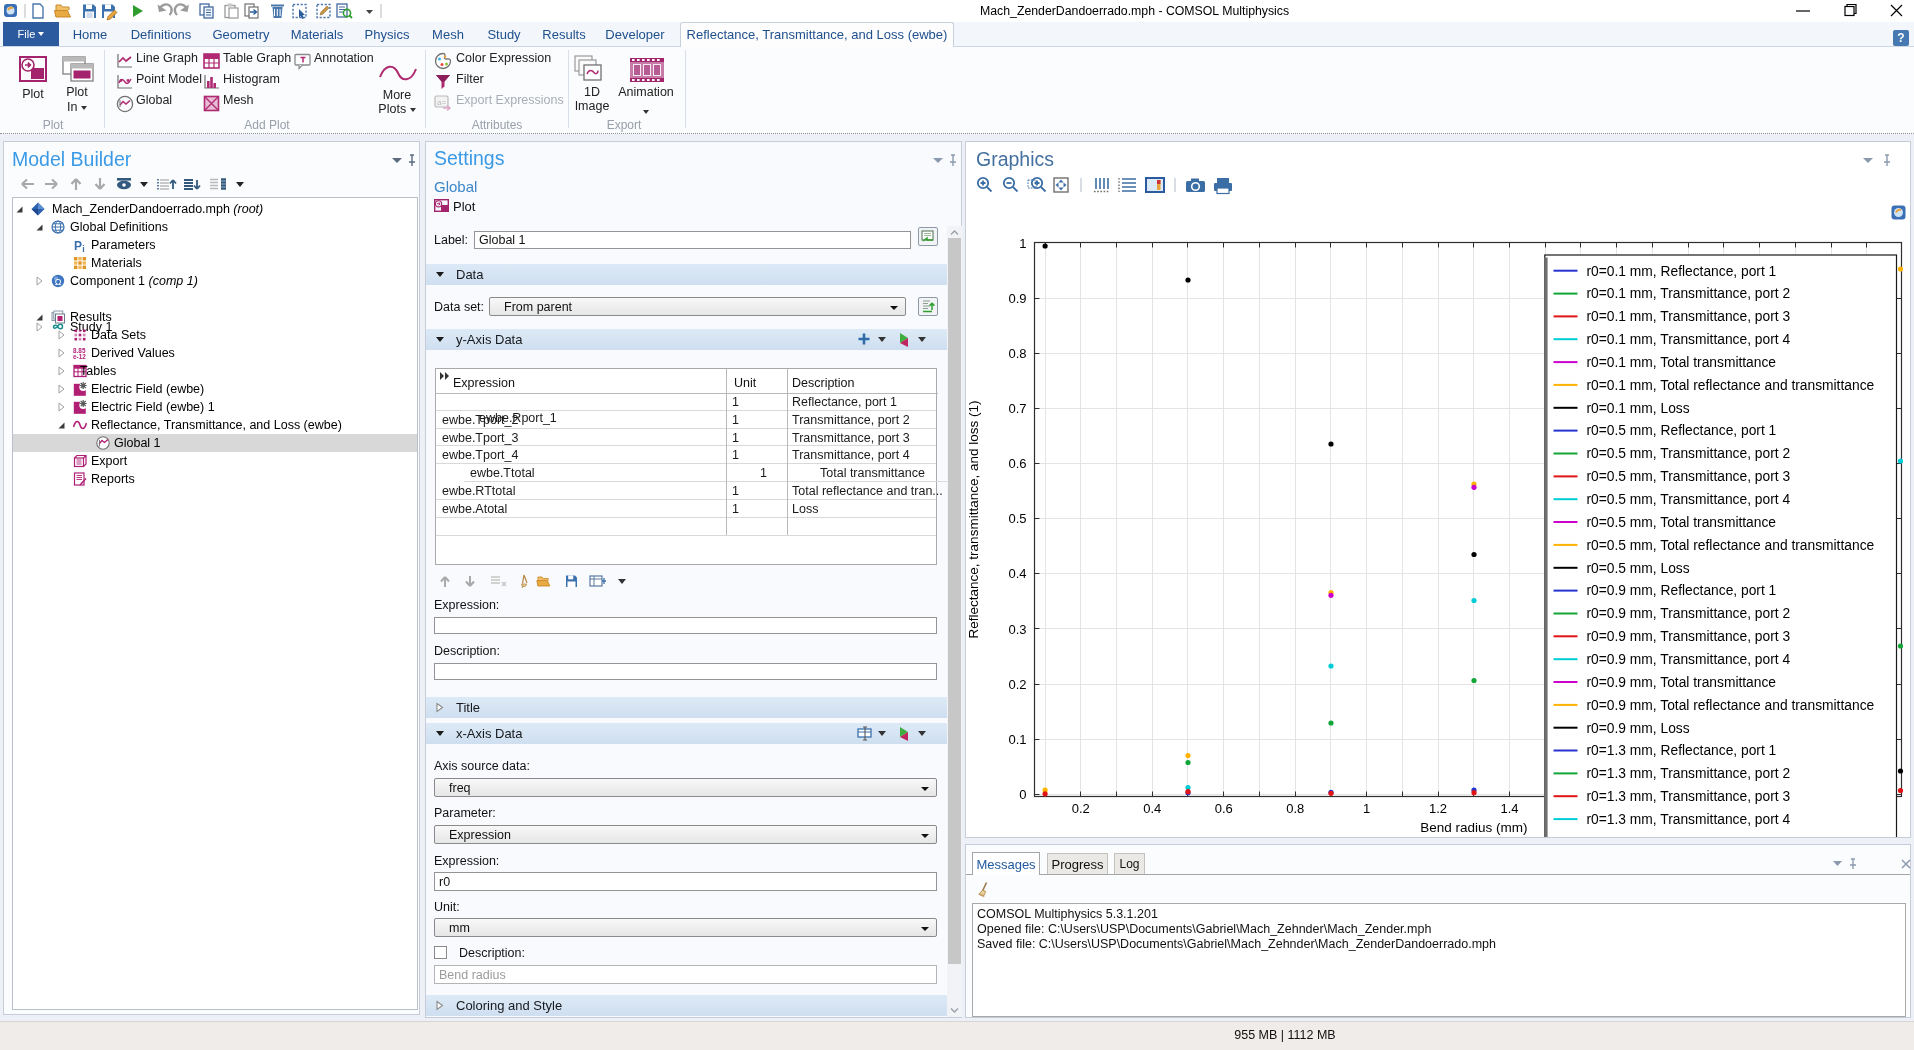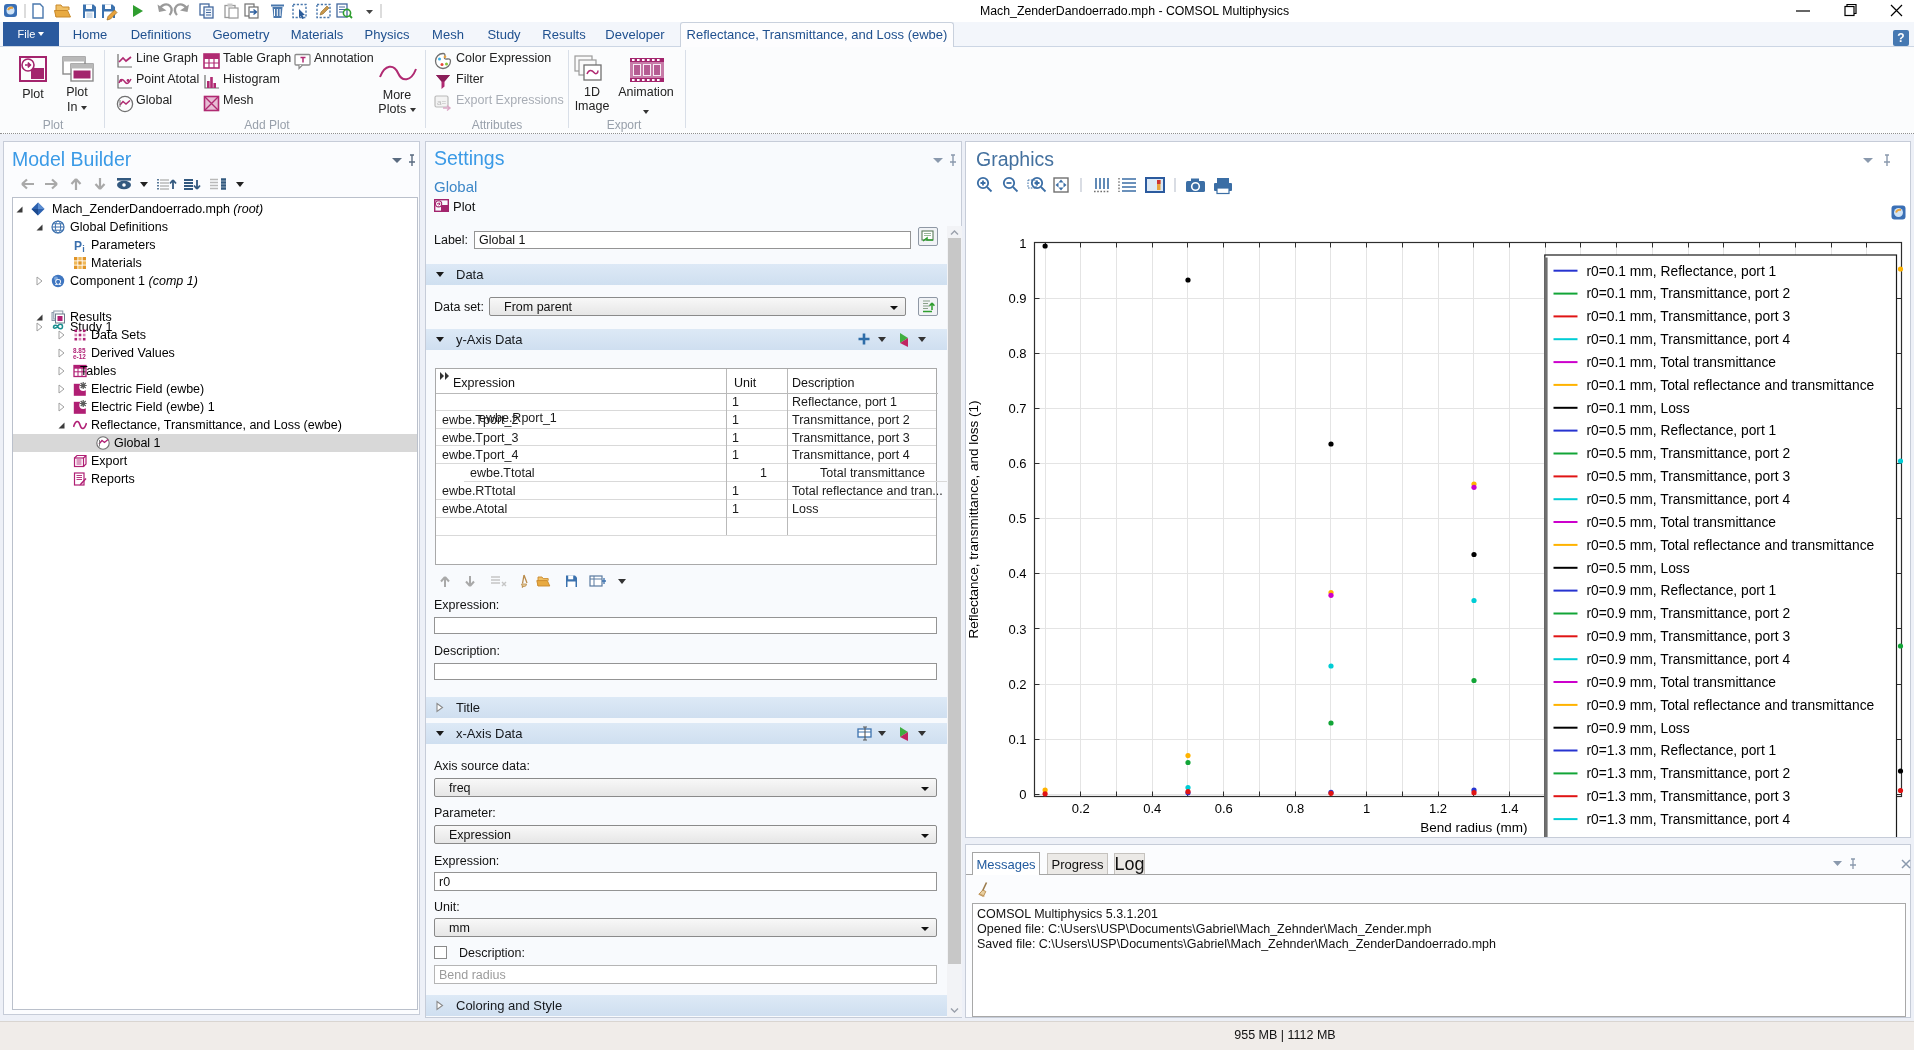--- a/index.html
+++ b/index.html
@@ -146,21 +146,21 @@
   <path d="M2 1 v13 h14" stroke="#707070" stroke-width="1.2" fill="none"></path>
   <path d="M3 9 l4 -4 3 3 5 -4" stroke="#b02a72" stroke-width="1.7" fill="none"></path>
 </svg>
 <div class="rbtxt abs vctr" style="left:136px;top:51px;">Line Graph</div>
 <svg class="abs" style="left:116px;top:74px" width="17" height="17" viewBox="0 0 17 17">
   <path d="M2 1 v13 h14" stroke="#707070" stroke-width="1.2" fill="none"></path>
   <path d="M3 9 c2 -5 4 -4 6 -1 s4 1 6 -3" stroke="#b02a72" stroke-width="1.5" fill="none"></path>
   <circle cx="5" cy="6.5" r="1.4" fill="#b02a72"></circle>
     <circle cx="12" cy="6.5" r="1.4" fill="#b02a72"></circle>
 </svg>
-<div class="rbtxt abs vctr" style="left:136px;top:72px;">Point Atotal</div>
+<div class="rbtxt abs vctr" style="left:136px;top:72px;">Point Model</div>
 <svg class="abs" style="left:116px;top:95px" width="18" height="18" viewBox="0 0 18 18">
   <circle cx="9" cy="9" r="7.6" fill="none" stroke="#707070" stroke-width="1.3"></circle>
   <path d="M4 10 l3 -3.5 3 2.5 4 -3.5" stroke="#b02a72" stroke-width="1.5" fill="none"></path>
   <path d="M4 5 v7" stroke="#707070" stroke-width="1"></path>
 </svg>
 <div class="rbtxt abs vctr" style="left:136px;top:93px;">Global</div>
 
 <svg class="abs" style="left:203px;top:53px" width="17" height="17" viewBox="0 0 17 17">
   <rect x="1" y="1" width="15" height="14" fill="#fff" stroke="#b02a72" stroke-width="1.6"></rect>
   <path d="M1 5.5 h15 M1 10 h15 M6 1 v14 M11 1 v14" stroke="#b02a72" stroke-width="1.2"></path>
@@ -915,21 +915,21 @@
 <text x="620.5" y="605.0" font-size="13.8" fill="#000">r0=1.3 mm, Transmittance, port 3</text>
 <line x1="587.5" y1="623.1" x2="611.5" y2="623.1" stroke="#00cdd5" stroke-width="2"></line>
 <text x="620.5" y="627.9" font-size="13.8" fill="#000">r0=1.3 mm, Transmittance, port 4</text>
 </svg>
 </div>
 
 <div class="panel abs" style="left:965px;top:844px;width:946px;height:174px;">
   <div class="abs" style="left:0;top:29px;width:944px;height:1px;background:#a5a5a5;"></div>
   <div class="abs ctr" style="left:6px;top:7px;width:68px;height:23px;background:#fff;border:1px solid #a5a5a5;border-bottom:none;color:#215a9e;font-size:13px;">Messages</div>
   <div class="abs ctr" style="left:81px;top:8px;width:61px;height:21px;background:#ebe9e6;border:1px solid #c5c2be;border-bottom:none;color:#111;font-size:13px;">Progress</div>
-  <div class="abs ctr" style="left:148px;top:8px;width:31px;height:21px;background:#ebe9e6;border:1px solid #c5c2be;border-bottom:none;color:#111;font-size:18px;">Log</div>
+  <div class="abs ctr" style="left:148px;top:8px;width:31px;height:21px;background:#ebe9e6;border:1px solid #c5c2be;border-bottom:none;color:#111;font-size:12px;">Log</div>
   <svg class="abs" style="left:866px;top:13px" width="80" height="12" viewBox="0 0 80 12">
     <path d="M1 3 l4.5 5 4.5 -5 z" fill="#8a99ad"></path>
     <path d="M21 1 v6 m-3 0 h6 m-5 -6 h4 m-2 6 v4" stroke="#8a99ad" stroke-width="1.3" fill="none"></path>
     <path d="M70 2 l8 8 m0 -8 l-8 8" stroke="#8a99ad" stroke-width="1.5"></path>
   </svg>
   <svg class="abs" style="left:10px;top:36px" width="16" height="18" viewBox="0 0 16 18">
     <path d="M10.5 1.5 L6.5 10" stroke="#9a7a4a" stroke-width="1.6" fill="none"></path>
     <path d="M6.8 9 l3 1.5 -2.5 5 -4.5 -2.2 z" fill="#e8cfa0" stroke="#b98a4a" stroke-width="0.9"></path>
     <path d="M4 13 l4.5 2.2" stroke="#b98a4a" stroke-width="0.7"></path>
   </svg>

